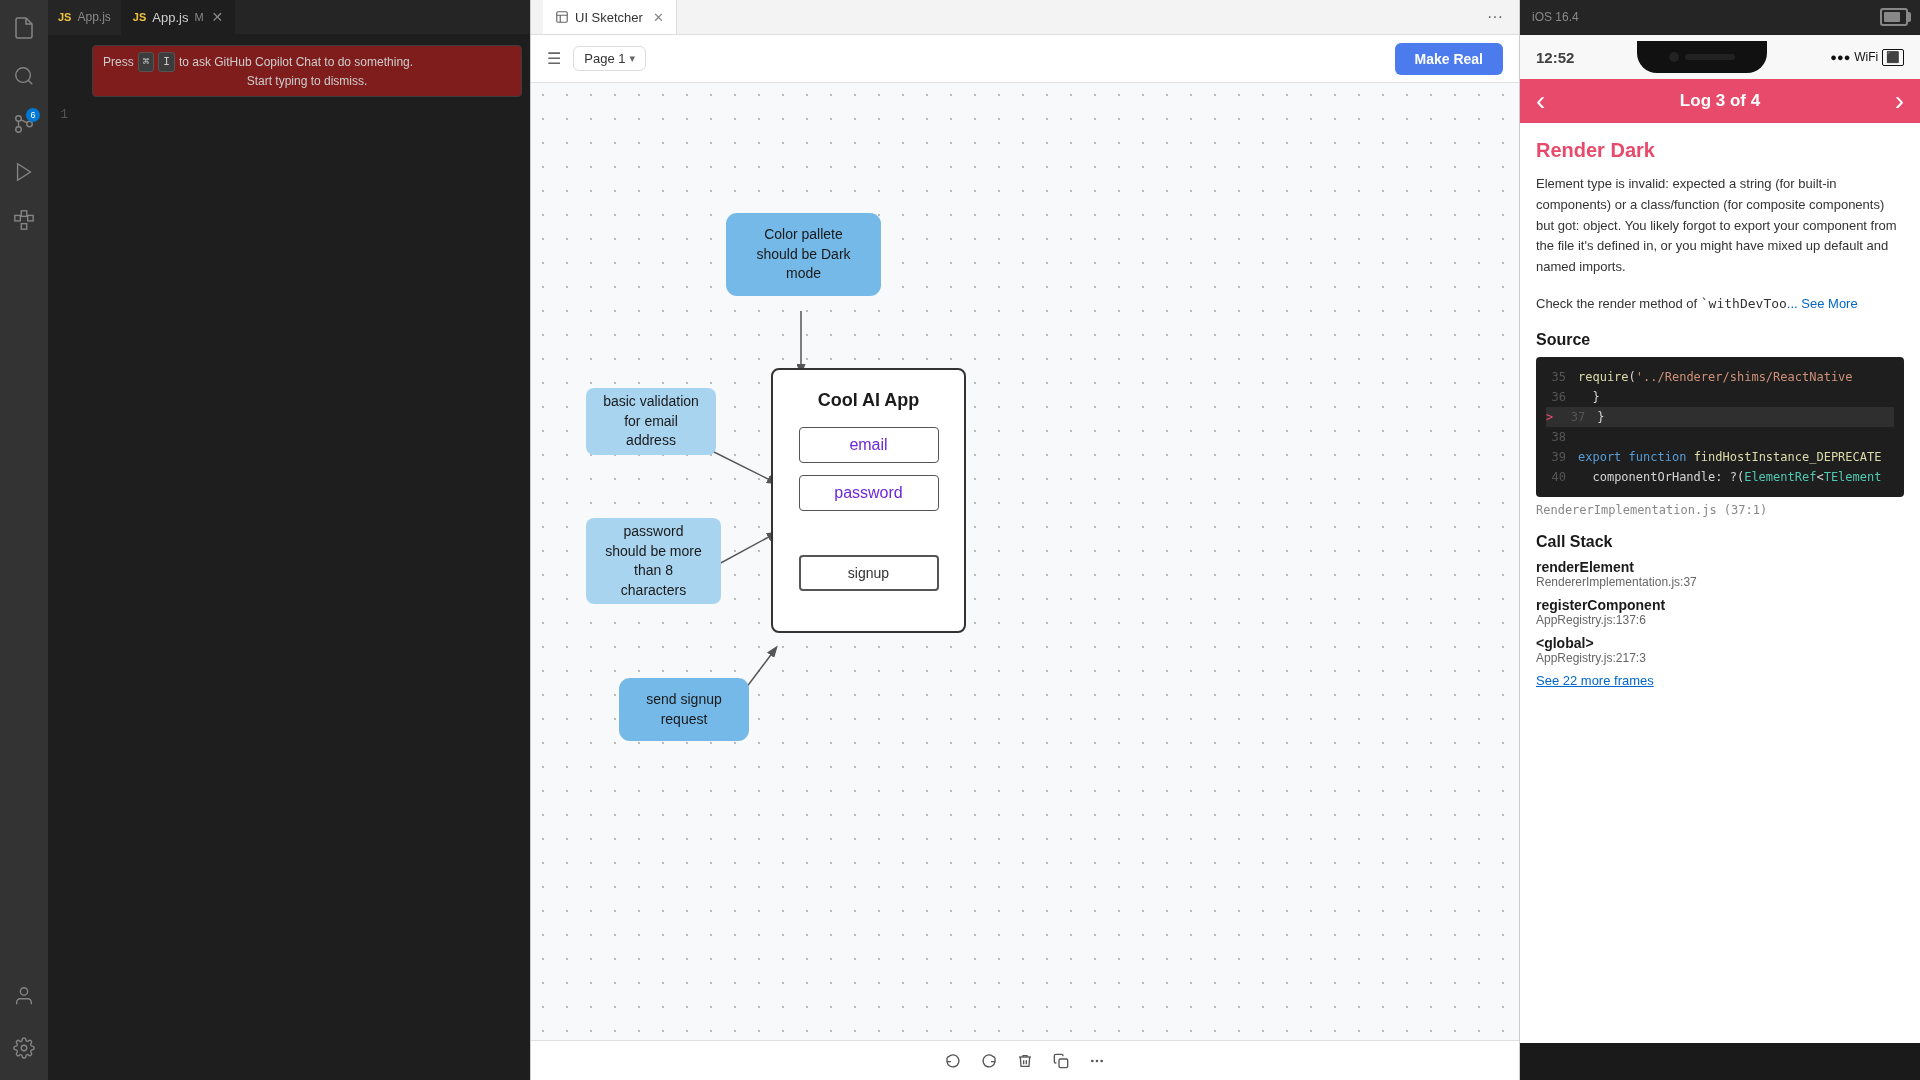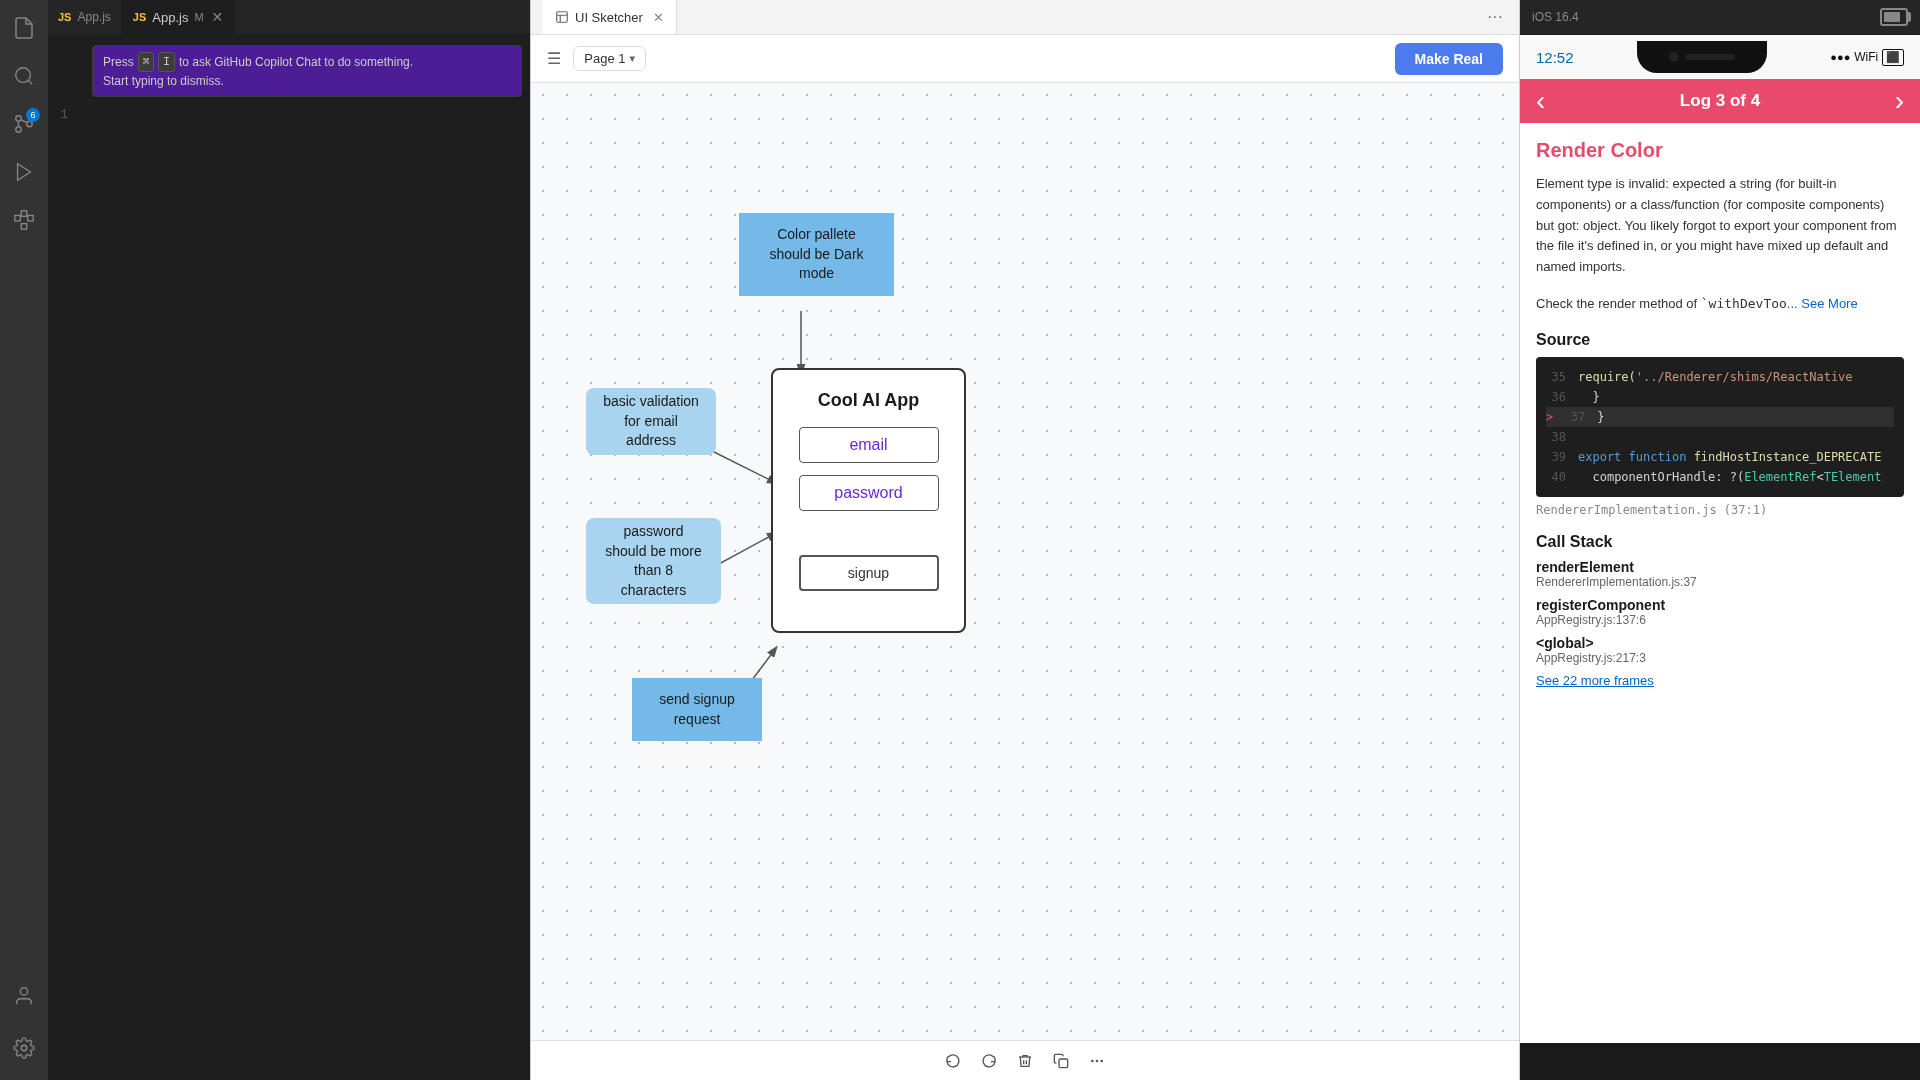--- a/index.html
+++ b/index.html
@@ -64,28 +64,29 @@
       flex-shrink: 0;
       user-select: none;
     }
 
     .line-content {
       flex: 1;
       white-space: pre;
     }
 
     .copilot-notification {
-      background: #4c1d95;
+      background: #7f1d1d;
       border: 1px solid #3c3c3c;
       border-radius: 4px;
       padding: 6px 10px;
       margin: 4px 8px;
       font-size: 12px;
       color: #ccc;
       line-height: 18px;
+      text-align: center;
     }
 
     .key-badge {
       background: #3c3c3c;
       border: 1px solid #555;
       border-radius: 3px;
       padding: 0 4px;
       font-size: 11px;
       color: #ccc;
       font-family: monospace;
@@ -214,29 +215,28 @@
       background-image: radial-gradient(circle, #bbb 1px, transparent 1px);
       background-size: 24px 24px;
       background-color: #f8f9fa;
       position: relative;
       overflow: hidden;
     }
 
     
     .sketch-box-blue {
       background: #74b9e8;
-      border-radius: 0;
+      border-radius: 11px;
       padding: 12px 16px;
       position: absolute;
       text-align: center;
       font-size: 14px;
       font-weight: 500;
       color: #1a1a1a;
       line-height: 1.4;
-      margin-left: 13px;
     }
 
     .sketch-box-blue-light {
       background: #a8d4f0;
       border-radius: 8px;
       padding: 4px 16px;
       position: absolute;
       text-align: center;
       font-size: 14px;
       color: #1a1a1a;
@@ -680,42 +680,42 @@
   <div class="device-panel-header">
     <span style="color:#888; font-size:12px; margin-right:auto;">iOS 16.4</span>
     <div style="width:28px; height:18px; border:2px solid #888; border-radius:3px; position:relative; margin-left:8px;">
       <div style="position:absolute; right:-5px; top:50%; transform:translateY(-50%); width:4px; height:10px; background:#888; border-radius:0 2px 2px 0;"></div>
       <div style="position:absolute; left:2px; top:2px; width:16px; height:10px; background:#888; border-radius:1px;"></div>
     </div>
   </div>
 
   <div style="background:#f8f8f8; padding-top:0;">
     <div style="height:44px; background:#f8f8f8; display:flex; align-items:center; justify-content:space-between; padding:0 16px;">
-      <span style="font-size:15px; font-weight:400; color:#0369a1;">12:52</span>
+      <span style="font-size:15px; font-weight:700; color:#404040;">12:52</span>
 
       <div style="width:130px; height:32px; background:#111; border-radius:0 0 20px 20px; display:flex; align-items:center; justify-content:center;">
         <div style="width:10px; height:10px; background:#222; border-radius:50%; margin-right:6px;"></div>
         <div style="width:50px; height:6px; background:#222; border-radius:3px;"></div>
       </div>
       <div style="display:flex; align-items:center; gap:4px; color:#111;">
         <span style="font-size:11px;">●●●</span>
         <span style="font-size:12px;">WiFi</span>
         <span style="font-size:11px; border:1.5px solid #111; border-radius:2px; padding:1px 3px;">⬛</span>
       </div>
     </div>
   </div>
 
   <div class="device-nav-bar">
     <span class="nav-arrow" style="font-size:28px;">‹</span>
     <span class="nav-title">Log 3 of 4</span>
     <span class="nav-arrow" style="font-size:28px;">›</span>
   </div>
 
   <div class="error-content" style="overflow-y:auto; max-height:calc(1080px - 160px);">
-    <h2 class="render-error-title">Render Color</h2>
+    <h2 class="render-error-title">Render Dark</h2>
 
     <p class="error-description">Element type is invalid: expected a string (for built-in components) or a class/function (for composite components) but got: object. You likely forgot to export your component from the file it's defined in, or you might have mixed up default and named imports.</p>
 
     <p class="error-check">
       Check the render method of <code>`withDevToo</code><a href="#">... See More</a>
     </p>
 
     <div class="source-section">
       <div class="source-title">Source</div>
       <div class="code-block">

